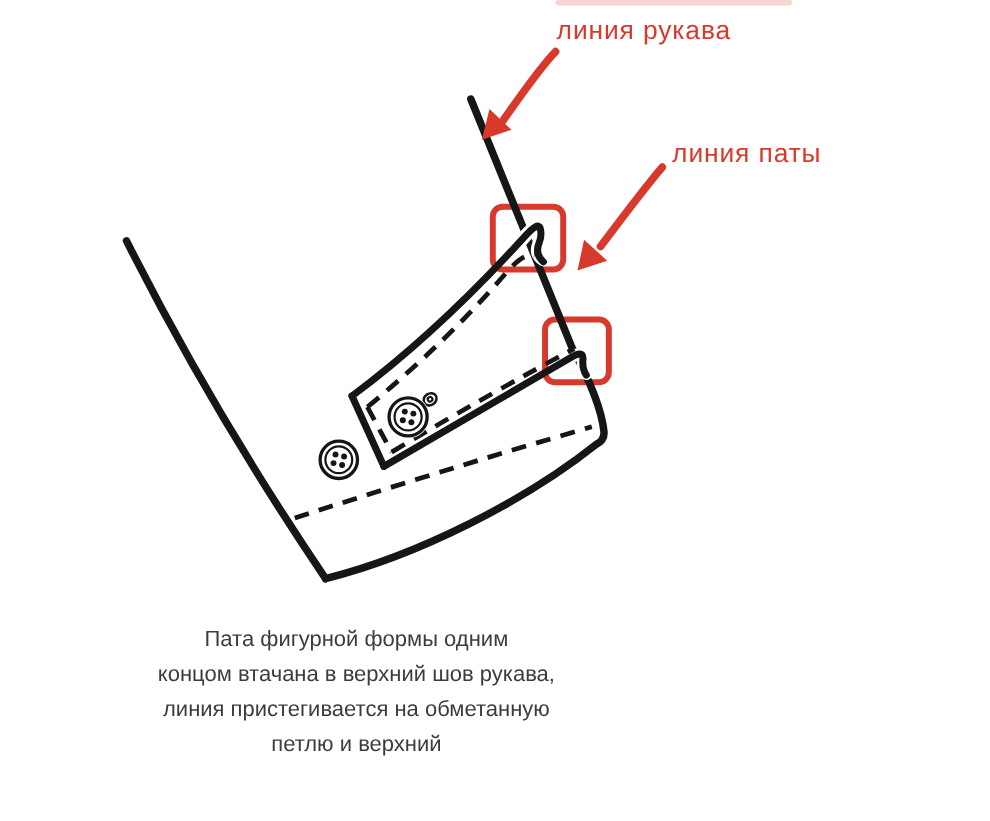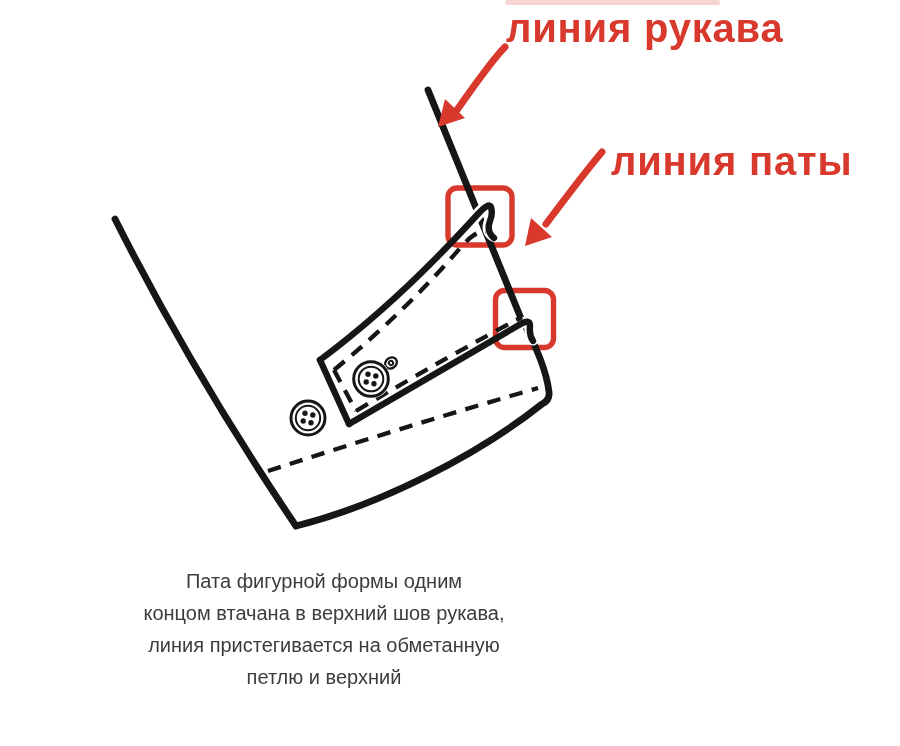--- a/index.html
+++ b/index.html
@@ -8,25 +8,25 @@
     --caption:#3c3c3c;
     --bg:#ffffff;
   }
   html,body{margin:0;padding:0;background:#fff;}
   .canvas{
     position:relative;width:900px;height:746px;background:var(--bg);
     font-family:"Liberation Sans","DejaVu Sans",sans-serif;overflow:hidden;
   }
   .fig{position:absolute;left:0;top:0;}
   .red-label{
-    position:absolute;color:var(--red);font-size:40px;letter-spacing:0.8px;
-    font-weight:700;white-space:nowrap;line-height:40px;
+    position:absolute;color:var(--red);font-size:24px;letter-spacing:0.8px;
+    font-weight:400;white-space:nowrap;line-height:40px;
   }
   #label-sleeve-line{left:506px;top:8px;}
-  #label-tab-line{left:611px;top:141px;}
+  #label-tab-line{left:611px;top:120px;}
   .caption{
     position:absolute;left:28px;top:565px;width:592px;text-align:center;
     color:var(--caption);font-size:20px;line-height:32px;font-weight:500;
   }
   .smear{
     position:absolute;left:505px;top:0;width:215px;height:5px;border-radius:3px;
     background:var(--red);opacity:0.22;
   }
   
   .ink{stroke:var(--ink);fill:none;}

